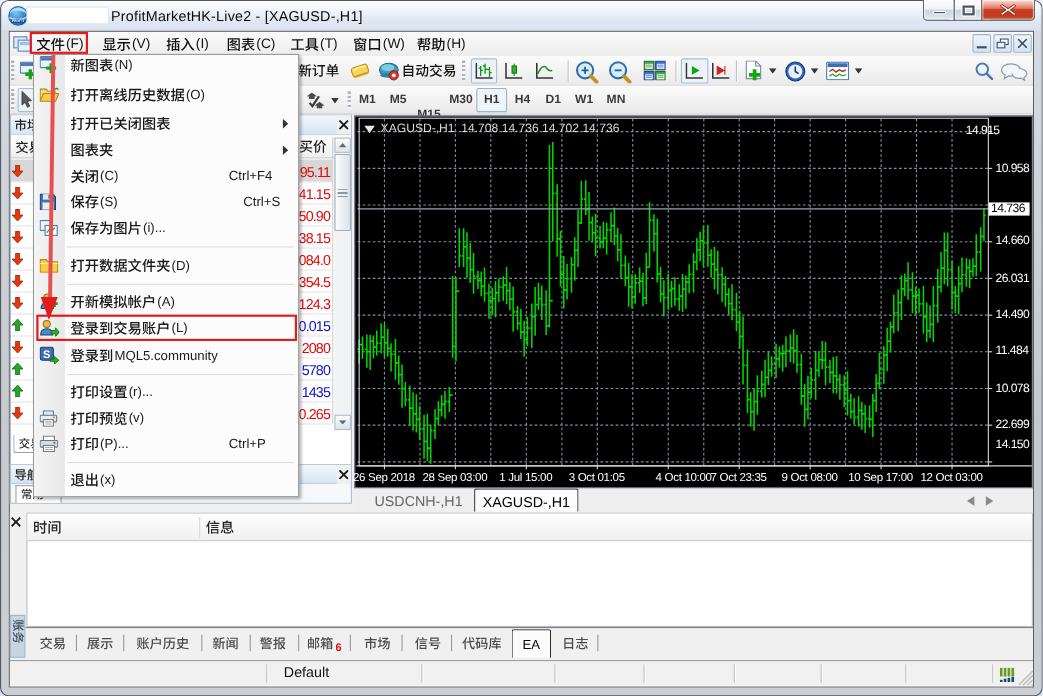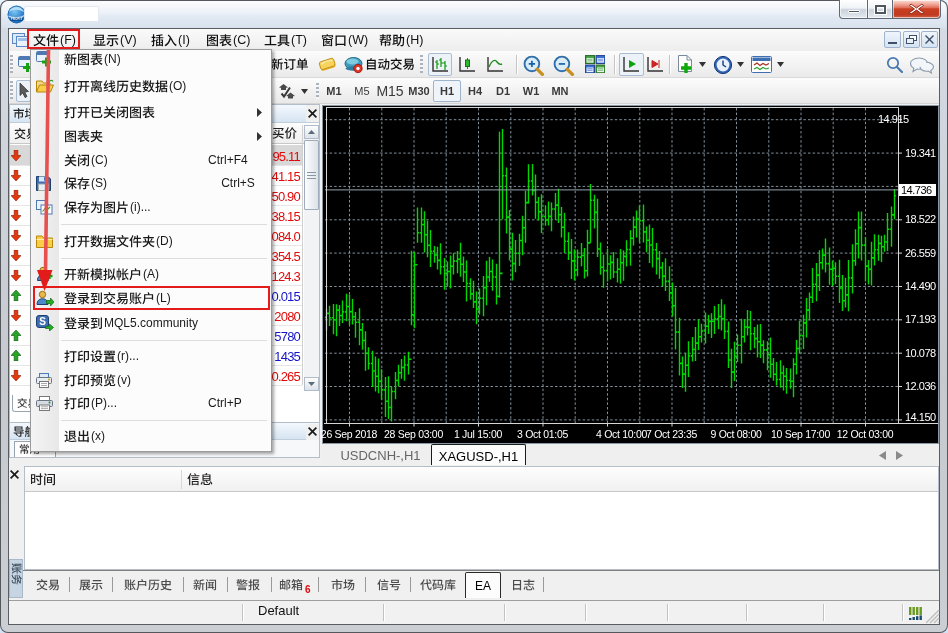--- a/index.html
+++ b/index.html
@@ -106,20 +106,21 @@
 <text x="9.5" y="15.4" font-size="3.2" fill="#FFF" text-anchor="middle" font-family="Liberation Sans" font-weight="bold">PROFIT</text>
 <defs>
         <radialGradient id="logograd" cx="0.38" cy="0.3" r="0.9">
           <stop offset="0" stop-color="#7FC8F2"></stop>
           <stop offset="0.6" stop-color="#2E7FD0"></stop>
           <stop offset="1" stop-color="#0A4E97"></stop>
         </radialGradient>
       </defs>
     </svg>
 <div class="abs" style="left:24px;top:6px;width:75px;height:16px;background:#fff;border-radius:2px;border:1px solid #E3E9F0"></div>
+<div class="abs" style="left:101px;top:7px;font-size:13px;color:#0B0B0B;letter-spacing:.2px">ProfitMarketHK-Live2 - [XAGUSD-,H1]</div>
 <div class="abs" style="left:839px;top:0px;width:29px;height:19px;background:linear-gradient(#FDFEFE,#F0F3F6 45%,#D8Dee6 50%,#CAD2DC 55%,#E5EAF0);border:1px solid #5F6875;border-top:none;border-radius:0 0 0px 4px;box-shadow:inset 0 0 0 1px rgba(255,255,255,.6);display:flex;align-items:center;justify-content:center">
       <div style="width:12px;height:3px;background:#4E565F;border:1px solid #FFF;border-radius:1px;margin-top:4px"></div>
     </div>
 <div class="abs" style="left:867px;top:0px;width:26px;height:19px;background:linear-gradient(#FDFEFE,#F0F3F6 45%,#D8Dee6 50%,#CAD2DC 55%,#E5EAF0);border:1px solid #5F6875;border-top:none;border-radius:0 0 0px 0px;box-shadow:inset 0 0 0 1px rgba(255,255,255,.6);display:flex;align-items:center;justify-content:center">
       <div style="width:11px;height:9px;border:2px solid #4E565F;box-shadow:0 0 0 1px #FFF,inset 0 0 0 1px #FFF;background:transparent;margin-top:1px"></div>
     </div>
 <div class="abs" style="left:892px;top:0px;width:49px;height:19px;background:linear-gradient(#FBE1DA,#F0A092 26%,#DD6650 46%,#C93F22 48%,#C13A20 82%,#D0664B);border:1px solid #5F6875;border-top:none;border-radius:0 0 4px 0px;box-shadow:inset 0 0 0 1px rgba(255,255,255,.6);display:flex;align-items:center;justify-content:center">
       <svg width="15" height="12" viewBox="0 0 15 12">
         <path d="M2 1 L7.5 5 L13 1 L14.5 2.5 L9.5 6 L14.5 9.5 L13 11 L7.5 7 L2 11 L0.5 9.5 L5.5 6 L0.5 2.5 Z" fill="#FFF" stroke="#7A1004" stroke-width="0.8"></path>
       </svg>
@@ -346,22 +347,22 @@
 <svg class="abs" style="left:278px;top:84px" width="18" height="15" viewBox="0 0 18 15">
 <path d="M4.5 0 L9 3.5 L7 3.7 L7 6 L2 6 L2 3.7 L0 3.5 Z" fill="#4A4A4A" transform="translate(1,0)"></path>
 <path d="M13.5 8 L18 11.5 L16 11.7 L16 14 L11 14 L11 11.7 L9 11.5 Z" fill="#4A4A4A" transform="translate(-1,0.5)"></path>
 <path d="M3.5 9.5 L6 12.5 L12 3.5" stroke="#3A3A3A" stroke-width="2" fill="none"></path>
     </svg>
 <svg class="abs" style="left:301px;top:89px" width="7" height="5" viewBox="0 0 7 5">
       <path d="M0 0 h7 l-3.5 5 Z" fill="#333"></path>
     </svg>
 <div class="abs" style="left:316px;top:83px;width:3px;height:16px;background:repeating-linear-gradient(#AAB4BE 0 2px,#F5F5F5 2px 4px)"></div>
 <div class="abs" style="left:320px;top:80px;width:28px;height:22px;display:flex;align-items:center;justify-content:center;font-size:11px;font-weight:bold;color:#3A3A3A">M1</div>
-<div class="abs" style="left:348px;top:80px;width:28px;height:22px;display:flex;align-items:center;justify-content:center;font-size:11px;font-weight:normal;color:#3A3A3A">M5</div>
-<div class="abs" style="left:376px;top:80px;width:28px;height:22px;display:flex;align-items:center;justify-content:center;font-size:14px;font-weight:normal;color:#3A3A3A">M15</div>
+<div class="abs" style="left:348px;top:80px;width:28px;height:22px;display:flex;align-items:center;justify-content:center;font-size:11px;font-weight:bold;color:#3A3A3A">M5</div>
+<div class="abs" style="left:376px;top:93px;width:28px;height:22px;display:flex;align-items:center;justify-content:center;font-size:11px;font-weight:bold;color:#3A3A3A">M15</div>
 <div class="abs" style="left:405px;top:80px;width:28px;height:22px;display:flex;align-items:center;justify-content:center;font-size:11px;font-weight:bold;color:#3A3A3A">M30</div>
 <div class="abs" style="left:433px;top:80px;width:28px;height:22px;background:#EFF3FA;border:1px solid #9DB3CC;border-radius:2px"></div>
 <div class="abs" style="left:433px;top:80px;width:28px;height:22px;display:flex;align-items:center;justify-content:center;font-size:11px;font-weight:bold;color:#3A3A3A">H1</div>
 <div class="abs" style="left:461px;top:80px;width:28px;height:22px;display:flex;align-items:center;justify-content:center;font-size:11px;font-weight:bold;color:#3A3A3A">H4</div>
 <div class="abs" style="left:489px;top:80px;width:28px;height:22px;display:flex;align-items:center;justify-content:center;font-size:11px;font-weight:bold;color:#3A3A3A">D1</div>
 <div class="abs" style="left:517px;top:80px;width:28px;height:22px;display:flex;align-items:center;justify-content:center;font-size:11px;font-weight:bold;color:#3A3A3A">W1</div>
 <div class="abs" style="left:546px;top:80px;width:28px;height:22px;display:flex;align-items:center;justify-content:center;font-size:11px;font-weight:bold;color:#3A3A3A">MN</div>
 <div class="abs" style="left:9px;top:104px;width:311px;height:354px;background:#FFF;border:1px solid #B4BEC8"></div>
 <div class="abs" style="left:10px;top:105px;width:309px;height:18px;background:linear-gradient(#F3F8FD,#D6E4F2);border-bottom:1px solid #C0CEDC"></div>
 <div class="row" style="left:13px;top:105px;height:18px">
@@ -529,38 +530,41 @@
 <path d="M414.0 423.5 v3" stroke="#D6D6D6" stroke-width="1"></path>
 <path d="M478.5 423.5 v3" stroke="#D6D6D6" stroke-width="1"></path>
 <path d="M543.0 423.5 v3" stroke="#D6D6D6" stroke-width="1"></path>
 <path d="M607.5 423.5 v3" stroke="#D6D6D6" stroke-width="1"></path>
 <path d="M672.0 423.5 v3" stroke="#D6D6D6" stroke-width="1"></path>
 <path d="M736.5 423.5 v3" stroke="#D6D6D6" stroke-width="1"></path>
 <path d="M801.0 423.5 v3" stroke="#D6D6D6" stroke-width="1"></path>
 <path d="M865.5 423.5 v3" stroke="#D6D6D6" stroke-width="1"></path>
 </svg>
 <div class="abs" style="left:878px;top:113.2px;font-size:11px;letter-spacing:-0.5px;color:#FFF">14.915</div>
-<div class="abs" style="left:905px;top:146.6px;font-size:11px;letter-spacing:-0.5px;color:#FFF">19.341</div>
-<div class="abs" style="left:905px;top:213.3px;font-size:11px;letter-spacing:-0.5px;color:#FFF">18.522</div>
-<div class="abs" style="left:905px;top:246.6px;font-size:11px;letter-spacing:-0.5px;color:#FFF">26.559</div>
+<div class="abs" style="left:905px;top:146.6px;font-size:11px;letter-spacing:-0.5px;color:#FFF">10.958</div>
+<div class="abs" style="left:905px;top:213.3px;font-size:11px;letter-spacing:-0.5px;color:#FFF">14.660</div>
+<div class="abs" style="left:905px;top:246.6px;font-size:11px;letter-spacing:-0.5px;color:#FFF">26.031</div>
 <div class="abs" style="left:905px;top:280.0px;font-size:11px;letter-spacing:-0.5px;color:#FFF">14.490</div>
-<div class="abs" style="left:905px;top:313.3px;font-size:11px;letter-spacing:-0.5px;color:#FFF">17.193</div>
+<div class="abs" style="left:905px;top:313.3px;font-size:11px;letter-spacing:-0.5px;color:#FFF">11.484</div>
 <div class="abs" style="left:905px;top:346.7px;font-size:11px;letter-spacing:-0.5px;color:#FFF">10.078</div>
-<div class="abs" style="left:905px;top:380.0px;font-size:11px;letter-spacing:-0.5px;color:#FFF">12.036</div>
-<div class="abs" style="left:905px;top:411px;font-size:11px;letter-spacing:-0.5px;color:#FFF">14.150</div>
+<div class="abs" style="left:905px;top:380.0px;font-size:11px;letter-spacing:-0.5px;color:#FFF">22.699</div>
+<div class="abs" style="left:905px;top:398px;font-size:11px;letter-spacing:-0.5px;color:#FFF">14.150</div>
 <div class="abs" style="left:899px;top:184px;width:37px;height:12px;background:#FFF;display:flex;align-items:center;padding-left:2px;font-size:11px;letter-spacing:-0.5px;color:#000">14.736</div>
 <div class="abs" style="left:349.0px;top:428px;width:90px;margin-left:-45px;text-align:center;font-size:10.5px;letter-spacing:-0.3px;color:#FFF">26 Sep 2018</div>
 <div class="abs" style="left:413.5px;top:428px;width:90px;margin-left:-45px;text-align:center;font-size:10.5px;letter-spacing:-0.3px;color:#FFF">28 Sep 03:00</div>
 <div class="abs" style="left:478.0px;top:428px;width:90px;margin-left:-45px;text-align:center;font-size:10.5px;letter-spacing:-0.3px;color:#FFF">1 Jul 15:00</div>
 <div class="abs" style="left:542.5px;top:428px;width:90px;margin-left:-45px;text-align:center;font-size:10.5px;letter-spacing:-0.3px;color:#FFF">3 Oct 01:05</div>
 <div class="abs" style="left:641px;top:428px;width:90px;margin-left:-45px;font-size:10.5px;letter-spacing:-0.3px;color:#FFF">4 Oct 10:00</div>
 <div class="abs" style="left:671.5px;top:428px;width:90px;margin-left:-45px;text-align:center;font-size:10.5px;letter-spacing:-0.3px;color:#FFF">7 Oct 23:35</div>
 <div class="abs" style="left:736.0px;top:428px;width:90px;margin-left:-45px;text-align:center;font-size:10.5px;letter-spacing:-0.3px;color:#FFF">9 Oct 08:00</div>
 <div class="abs" style="left:800.5px;top:428px;width:90px;margin-left:-45px;text-align:center;font-size:10.5px;letter-spacing:-0.3px;color:#FFF">10 Sep 17:00</div>
 <div class="abs" style="left:865.0px;top:428px;width:90px;margin-left:-45px;text-align:center;font-size:10.5px;letter-spacing:-0.3px;color:#FFF">12 Oct 03:00</div>
+<div class="row" style="left:331px;top:111px;height:12px;font-size:11px;color:#DADADA"><svg width="10" height="7" viewBox="0 0 10 7" style="margin-right:5px">
+        <path d="M0 0 h10 l-5 7 Z" fill="#E6E6E6"></path>
+      </svg>XAGUSD-,H1&nbsp;&nbsp;14.708 14.736 14.702 14.736</div>
 <div class="abs" style="left:322px;top:444px;width:617px;height:23px;background:#EFEFEF;border-bottom:1px solid #C8C8C8"></div>
 <div class="abs" style="left:333px;top:445px;width:95px;height:21px;display:flex;align-items:center;justify-content:center;font-size:13px;color:#666">USDCNH-,H1</div>
 <div class="abs" style="left:431px;top:444px;width:95px;height:23px;background:#FCFCFC;border:1.5px solid #1A1A1A;border-bottom:none;border-radius:2px 2px 0 0;display:flex;align-items:center;justify-content:center;font-size:13px;color:#000">XAGUSD-,H1</div>
 <svg class="abs" style="left:878px;top:451px" width="8" height="9" viewBox="0 0 8 9">
       <path d="M8 0 L1 4.5 L8 9 Z" fill="#8A8A8A"></path>
     </svg>
 <svg class="abs" style="left:896px;top:451px" width="8" height="9" viewBox="0 0 8 9">
       <path d="M0 0 L7 4.5 L0 9 Z" fill="#8A8A8A"></path>
     </svg>
 <div class="abs" style="left:9px;top:465px;width:930px;height:106px;background:#F0F0F0"></div>

